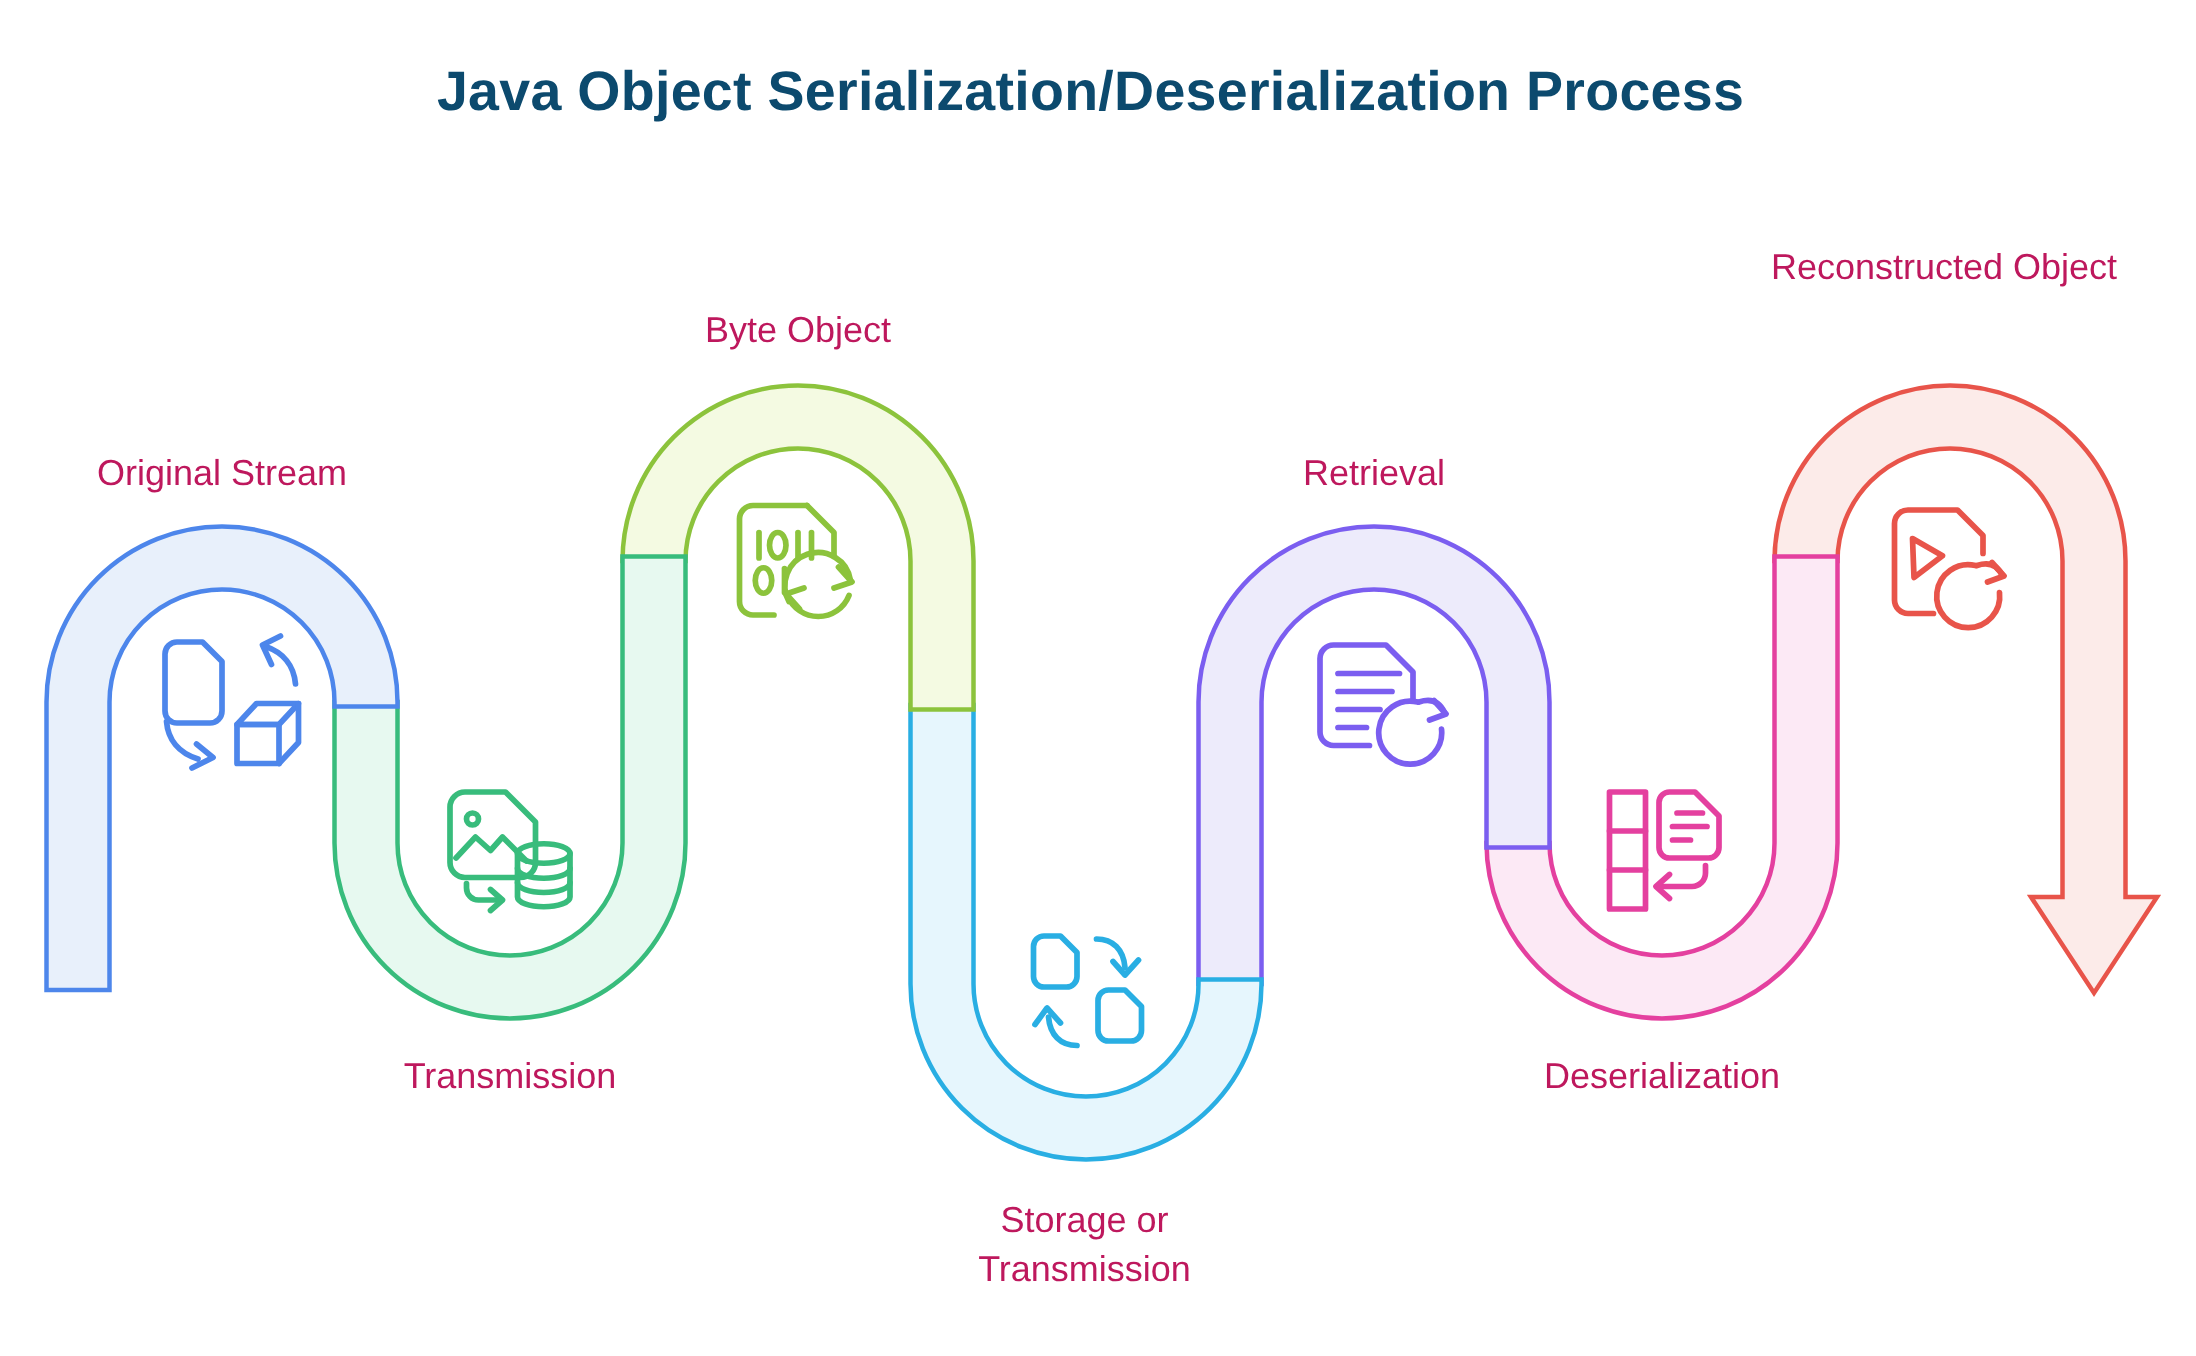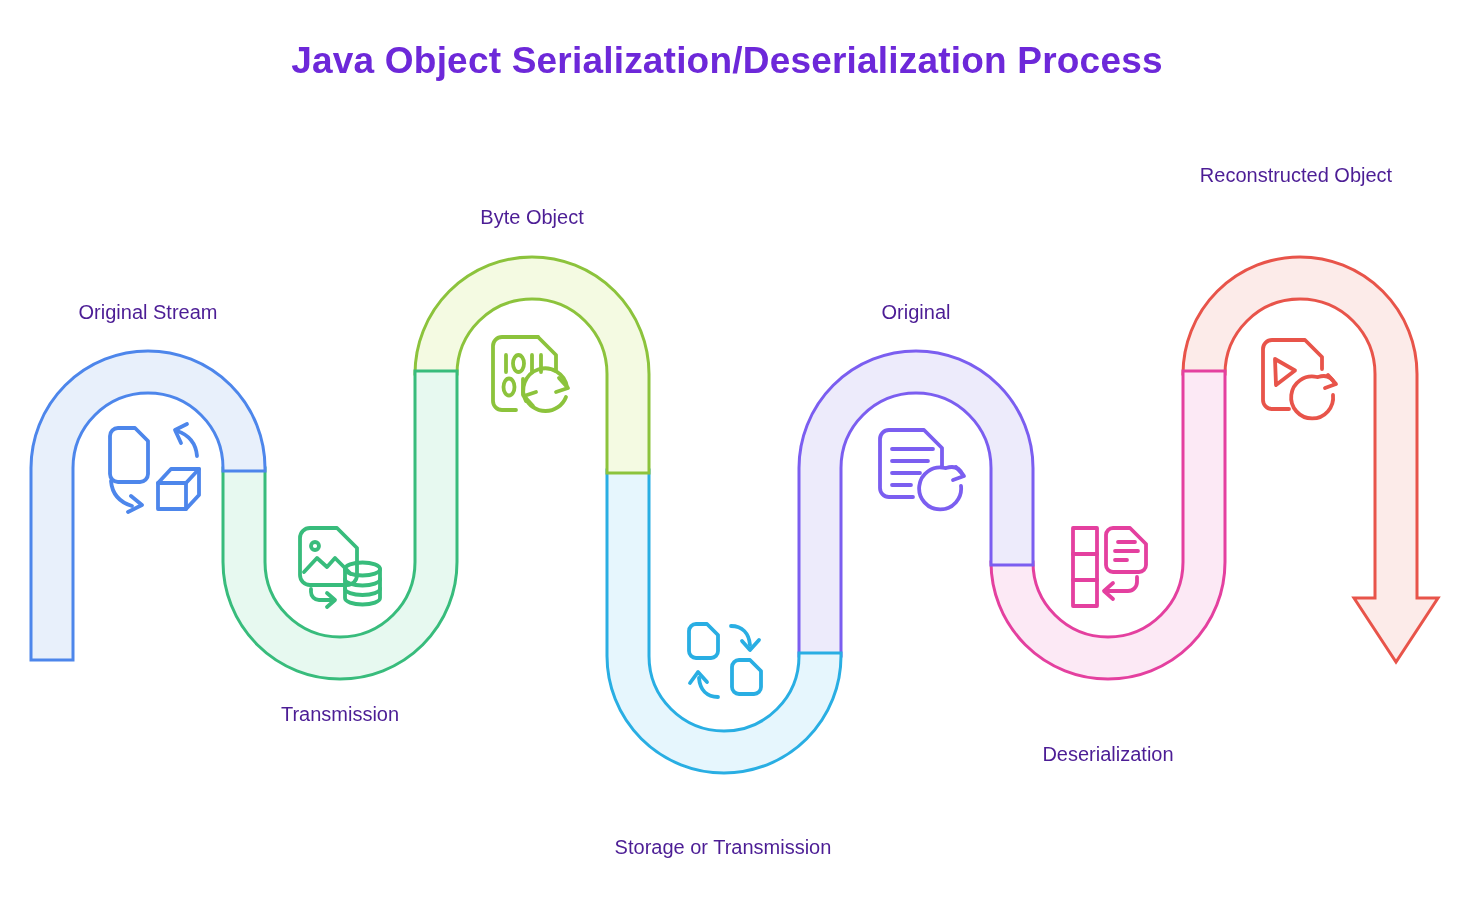--- a/index.html
+++ b/index.html
@@ -5,34 +5,34 @@
   html,body{margin:0;padding:0;}
   body{
     width:1464px;height:904px;position:relative;background:#ffffff;
     font-family:"Liberation Sans", sans-serif;overflow:hidden;
   }
   #diagram-svg{position:absolute;left:0;top:0;}
   .band{stroke-width:3;}
   .icon{fill:none;stroke-width:3.8;stroke-linecap:round;stroke-linejoin:round;}
   .title{
     position:absolute;left:727px;top:40px;transform:translateX(-50%);
-    font-size:37px;font-weight:700;color:#6d28d9;white-space:nowrap;letter-spacing:0.2px;
+    font-size:37px;font-weight:700;color:#0c4a6e;white-space:nowrap;letter-spacing:0.2px;
   }
   .stage-label{
     position:absolute;transform:translateX(-50%);
-    font-size:20px;font-weight:400;color:#4c1d95;text-align:center;line-height:1.38;
+    font-size:24px;font-weight:400;color:#be185d;text-align:center;line-height:1.38;
     white-space:nowrap;
   }
   .stage-label.wrap{white-space:normal;}
   .label-0{left:148px;top:299px;}
   .label-1{left:340px;top:701px;}
   .label-2{left:532px;top:204px;}
-  .label-3{left:723px;top:797px;width:220px;margin-top:37px;}
+  .label-3{left:723px;top:797px;width:220px;}
   .label-4{left:916px;top:299px;}
-  .label-5{left:1108px;top:701px;margin-top:40px;}
+  .label-5{left:1108px;top:701px;}
   .label-6{left:1296px;top:162px;width:280px;}
 </style>
 </head>
 <body>
 
 <svg id="diagram-svg" width="1464" height="904" viewBox="0 0 1464 904">
 
   <path class="band" d="M1183,374 A117,117 0 0 1 1417,374 V598 H1438 L1396,662 L1354,598 H1375 V374 A75,75 0 0 0 1225,374 Z" fill="#fcebe9" stroke="#e8544a"></path>
 
   <path class="band" d="M991,562 A117,117 0 0 0 1225,562 V371 H1183 V562 A75,75 0 0 1 1033,562 Z" fill="#fce9f5" stroke="#e4409f"></path>
@@ -125,15 +125,15 @@
     <path d="M1328,375 L1336,384 L1325,388"></path>
   </g>
 </svg>
 
 <div class="title">Java Object Serialization/Deserialization Process</div>
 
 <div class="stage-label label-0">Original Stream</div>
 <div class="stage-label label-1">Transmission</div>
 <div class="stage-label label-2">Byte Object</div>
 <div class="stage-label label-3 wrap">Storage or Transmission</div>
-<div class="stage-label label-4">Original</div>
+<div class="stage-label label-4">Retrieval</div>
 <div class="stage-label label-5">Deserialization</div>
 <div class="stage-label label-6 wrap">Reconstructed Object</div>
 
 </body></html>

